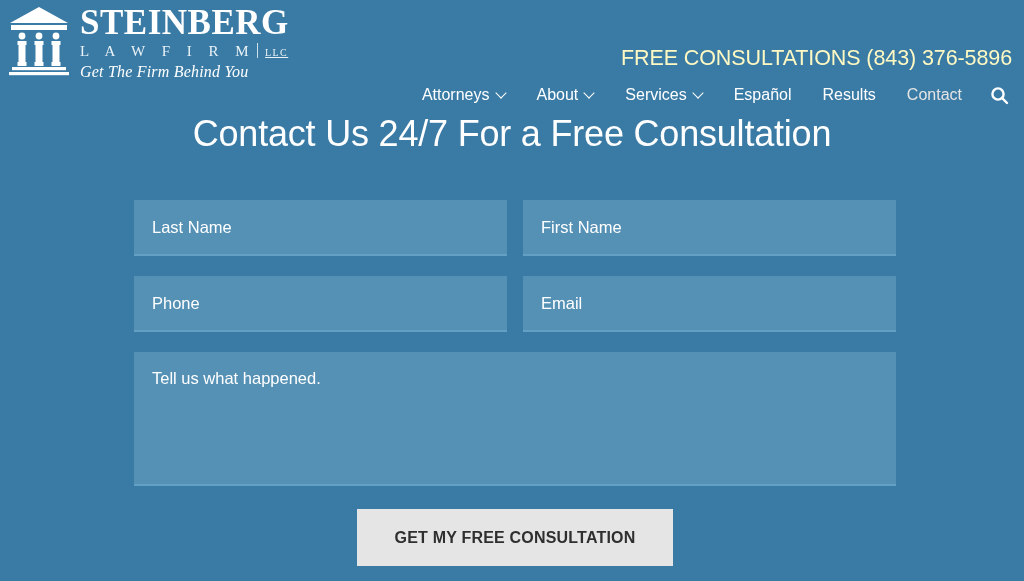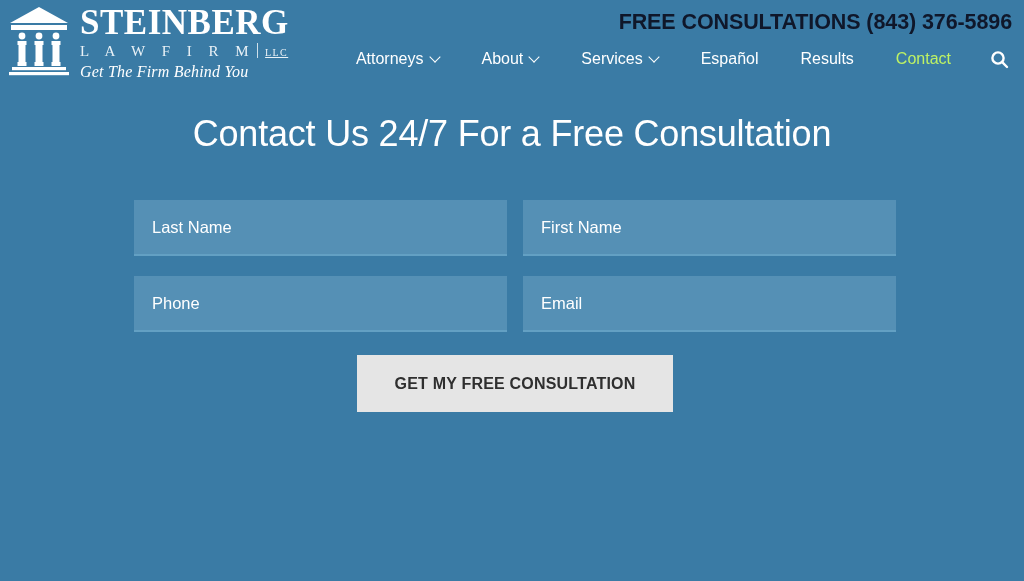--- a/index.html
+++ b/index.html
@@ -93,42 +93,43 @@
   }
 
   .header-right {
     position: absolute;
     right: 12px;
     top: 10px;
     text-align: right;
   }
   .phone-line {
     font-size: 21.5px;
-    font-weight: bold;
-    color: #0f172a;
+    font-weight: normal;
+    color: #fef9c3;
     letter-spacing: -0.1px;
     white-space: nowrap;
+    margin-top: 36px;
   }
   .nav {
     margin-top: 11px;
     display: flex;
     align-items: center;
-    gap: 16px;
+    gap: 5px;
   }
   .nav-item {
     display: inline-flex;
     align-items: center;
     color: #ffffff;
     font-size: 16px;
     text-decoration: none;
     padding: 2px 13px;
     white-space: nowrap;
     cursor: pointer;
   }
-  .nav-item.accent { color: #bef264; }
+  .nav-item.accent { color: #e5e5e5; }
   .chev {
     display: inline-block;
     margin-left: 7px;
     width: 9px;
     height: 9px;
     position: relative;
     top: -2px;
   }
   .chev::after {
     content: "";
@@ -307,19 +308,20 @@
     <div class="row">
       <input class="field" type="text" placeholder="Last Name" style="">
       <input class="field" type="text" placeholder="First Name" style="">
     </div>
 
     <div class="row">
       <input class="field" type="tel" placeholder="Phone" style="">
       <input class="field" type="email" placeholder="Email" style="">
     </div>
 
+    <textarea class="textarea" placeholder="Tell us what happened." style=""></textarea>
 
     <div class="submit-wrap">
       <button class="submit-btn" type="submit">GET MY FREE CONSULTATION</button>
     </div>
   </form>
 
 </div>
 
 </body></html>

